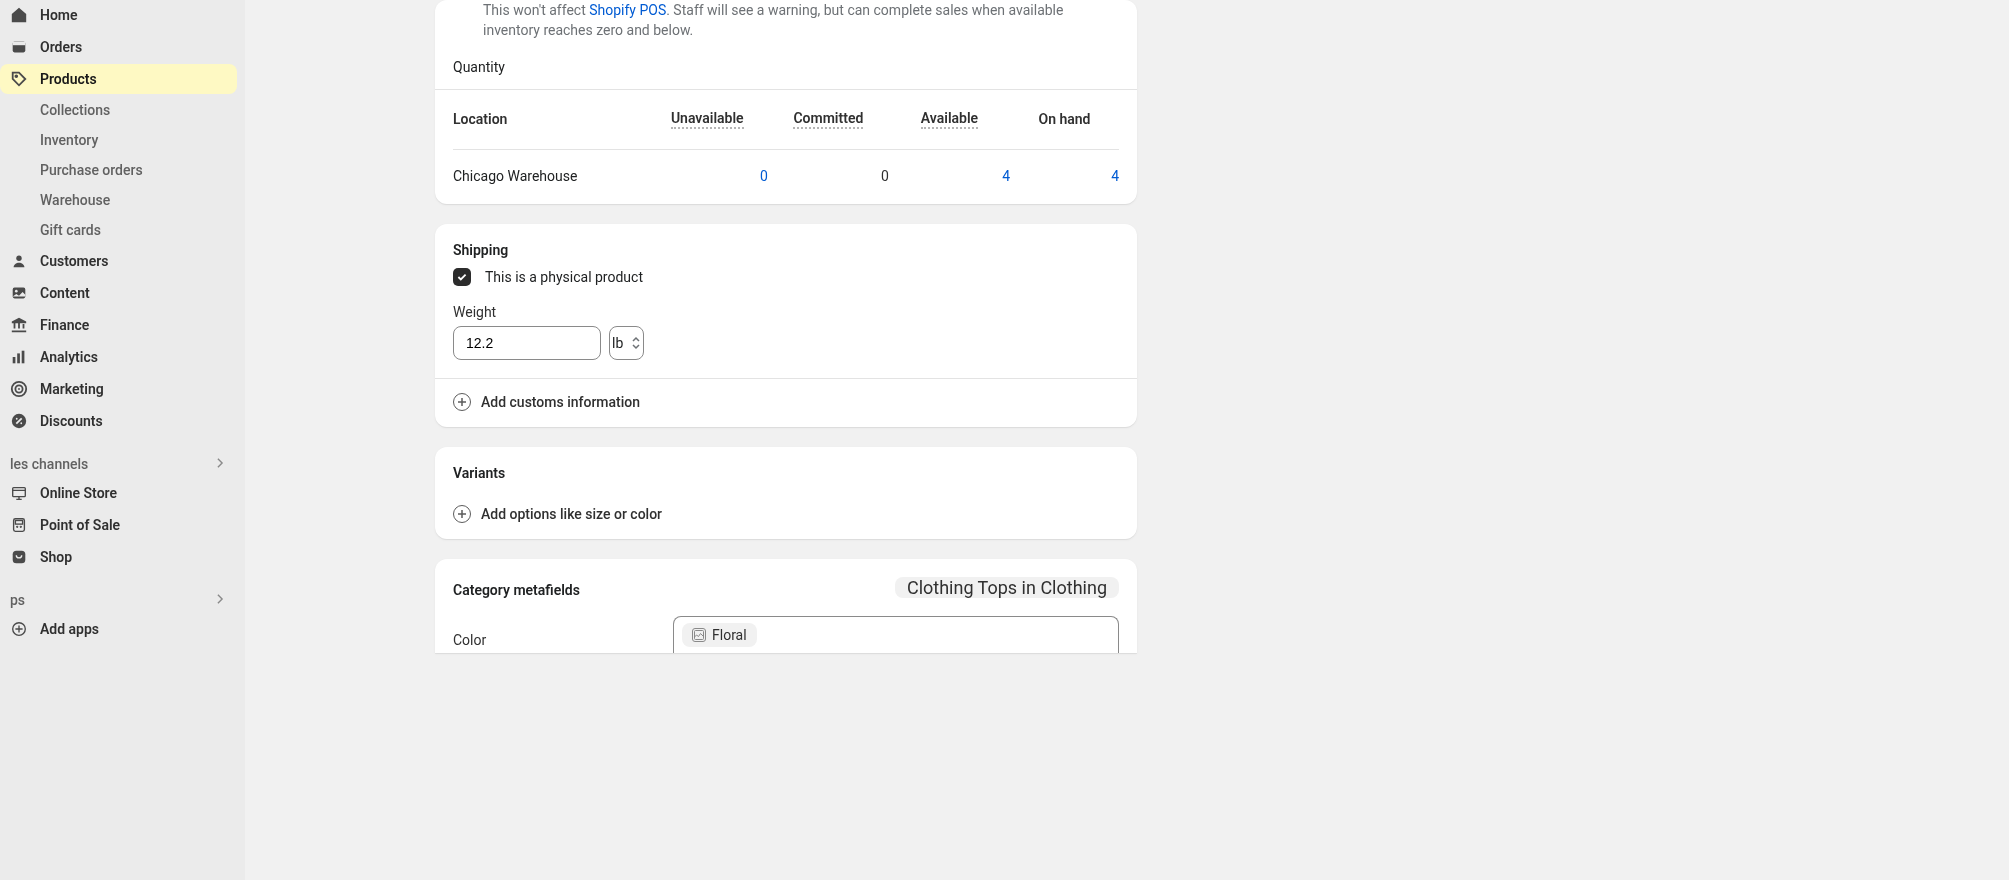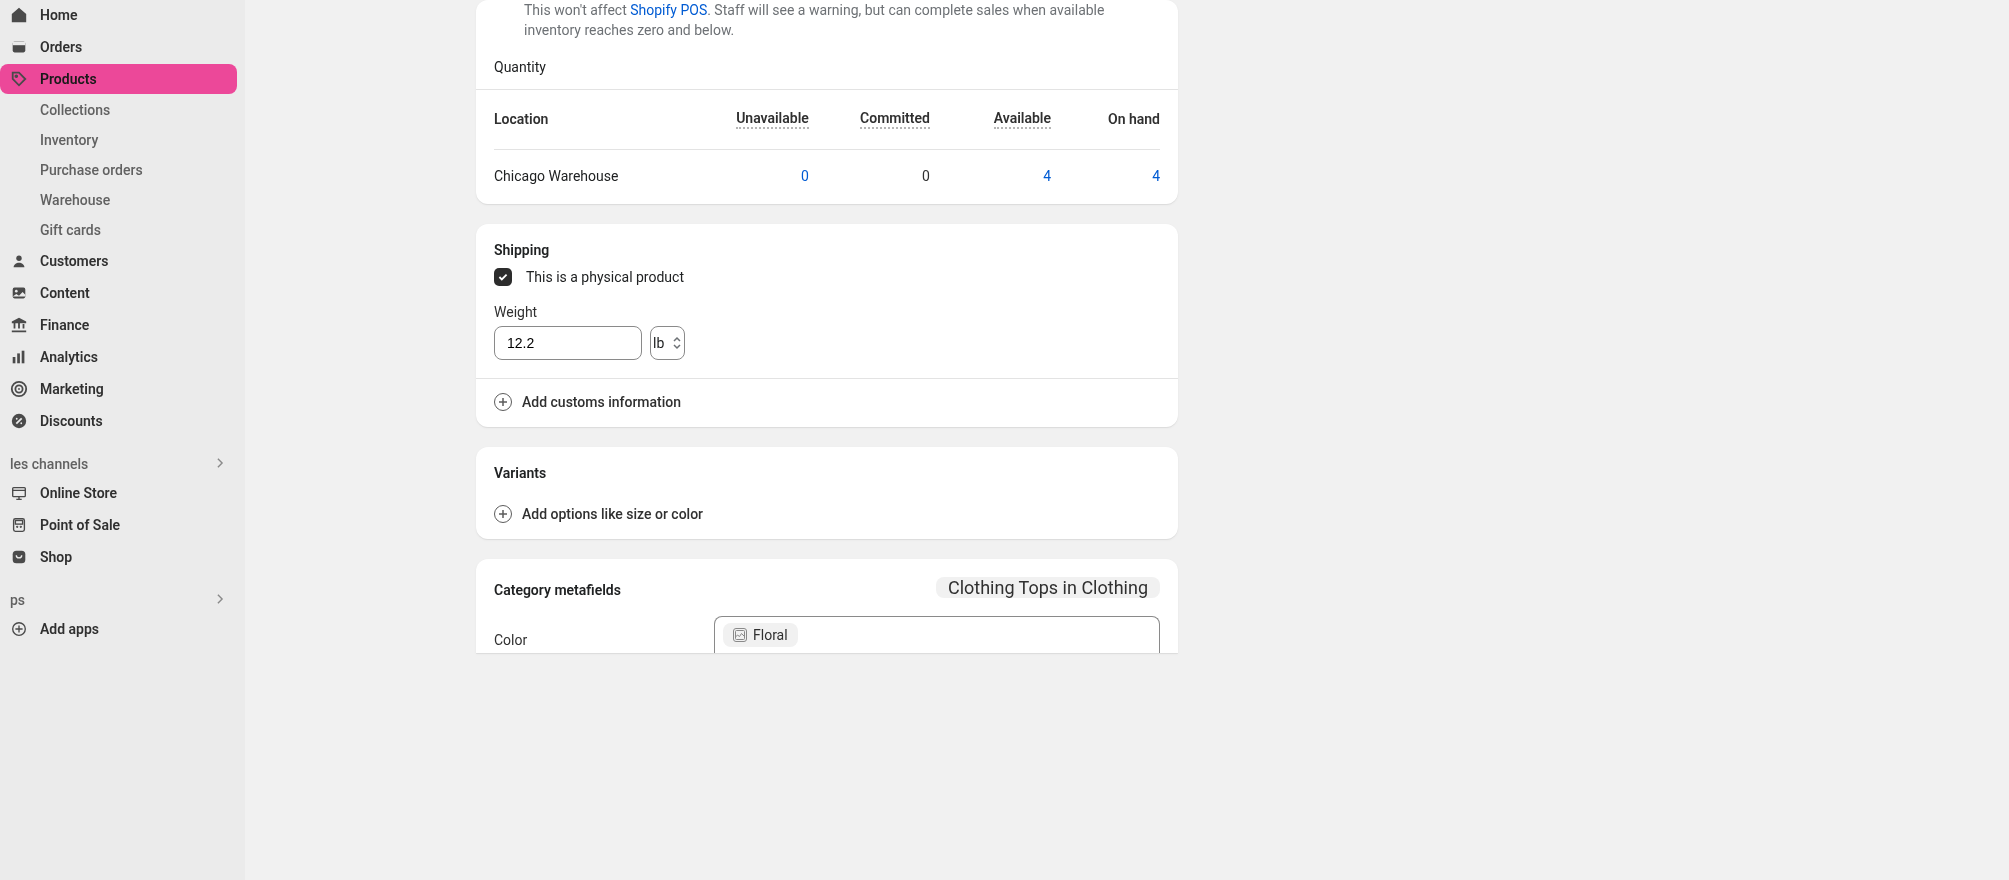--- a/index.html
+++ b/index.html
@@ -7,21 +7,20 @@
     font-family: -apple-system, BlinkMacSystemFont, "Segoe UI", Roboto, Helvetica, Arial, sans-serif;
     background: #f1f1f1;
     color: #202223;
     font-size: 14px;
     overflow: hidden;
   }
   .app {
     display: flex;
     width: 2009px;
     height: 880px;
-    gap: 41px;
   }
   
   .sidebar {
     width: 245px;
     background: #ebebeb;
     padding: 0 8px 8px 0;
     overflow-y: auto;
     flex-shrink: 0;
   }
   .nav-item {
@@ -29,21 +28,21 @@
     align-items: center;
     gap: 12px;
     padding: 6px 10px;
     border-radius: 8px;
     cursor: pointer;
     font-weight: 600;
     color: #303030;
     margin-bottom: 2px;
   }
   .nav-item.active {
-    background: #ec4899;
+    background: #fef9c3;
     color: #1a1a1a;
   }
   .nav-item .icon {
     width: 18px;
     height: 18px;
     display: flex;
     align-items: center;
     justify-content: center;
     color: #4a4a4a;
   }
@@ -109,21 +108,21 @@
   }
   .inv-head span {
     font-weight: 600;
     color: #303030;
   }
   .inv-head .dotted {
     border-bottom: 2px dotted #b5b5b5;
     padding-bottom: 1px;
     display: inline-block;
   }
-  .inv-head .right, .inv-row .right { text-align: right; }
+  .inv-head .right, .inv-row .right { text-align: center; }
   .inv-row { padding: 18px 0 20px; }
   .link-val {
     color: #005bd3;
     cursor: pointer;
     text-align: right;
   }
   .plain-val { text-align: right; color: #303030; }
   .section-title {
     font-weight: 600;
     font-size: 14px;

